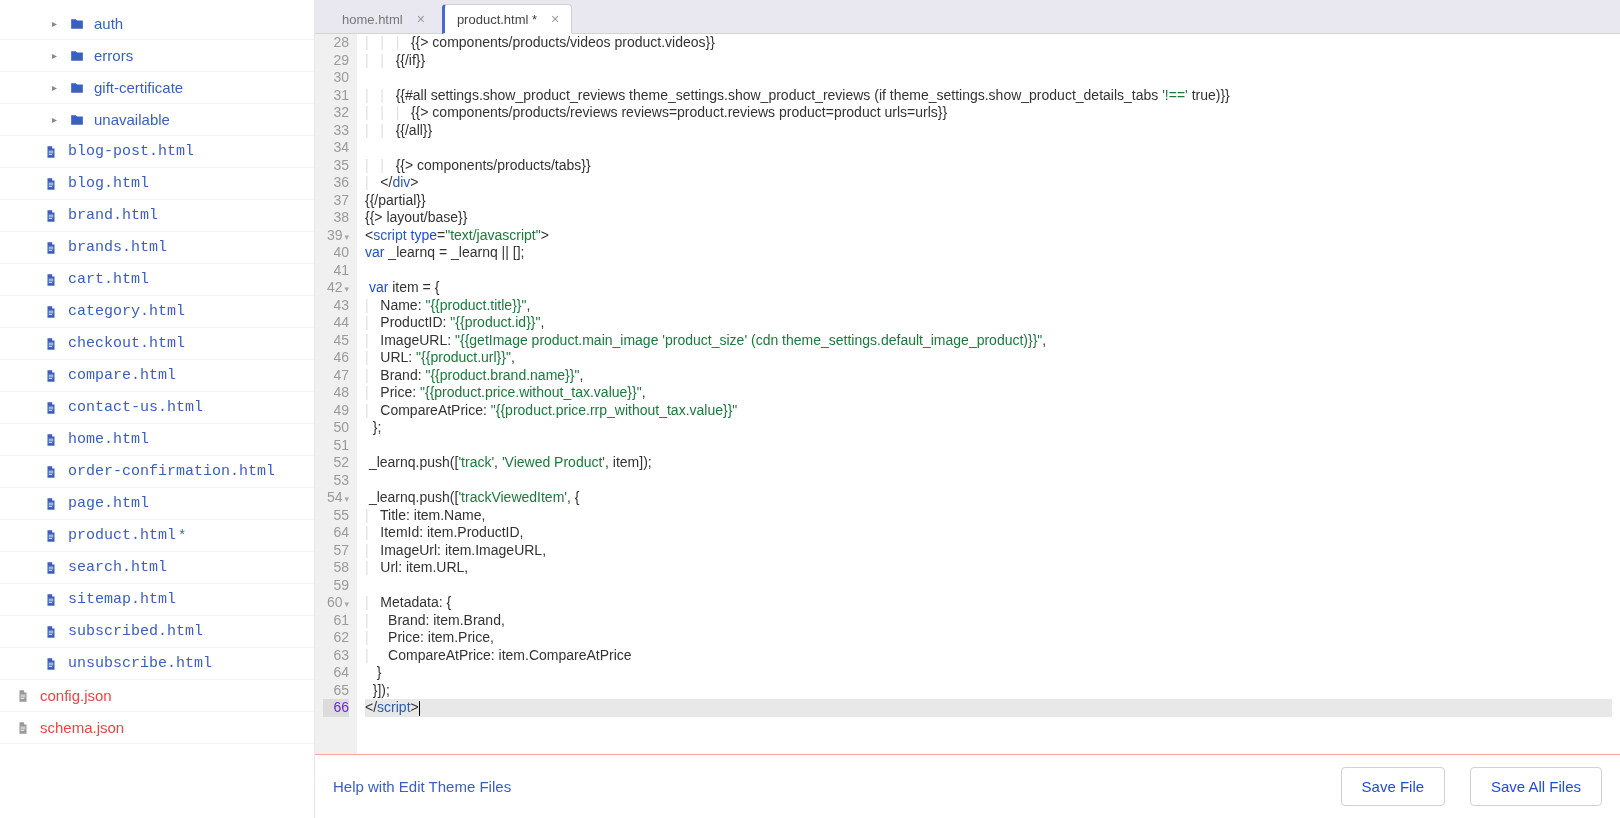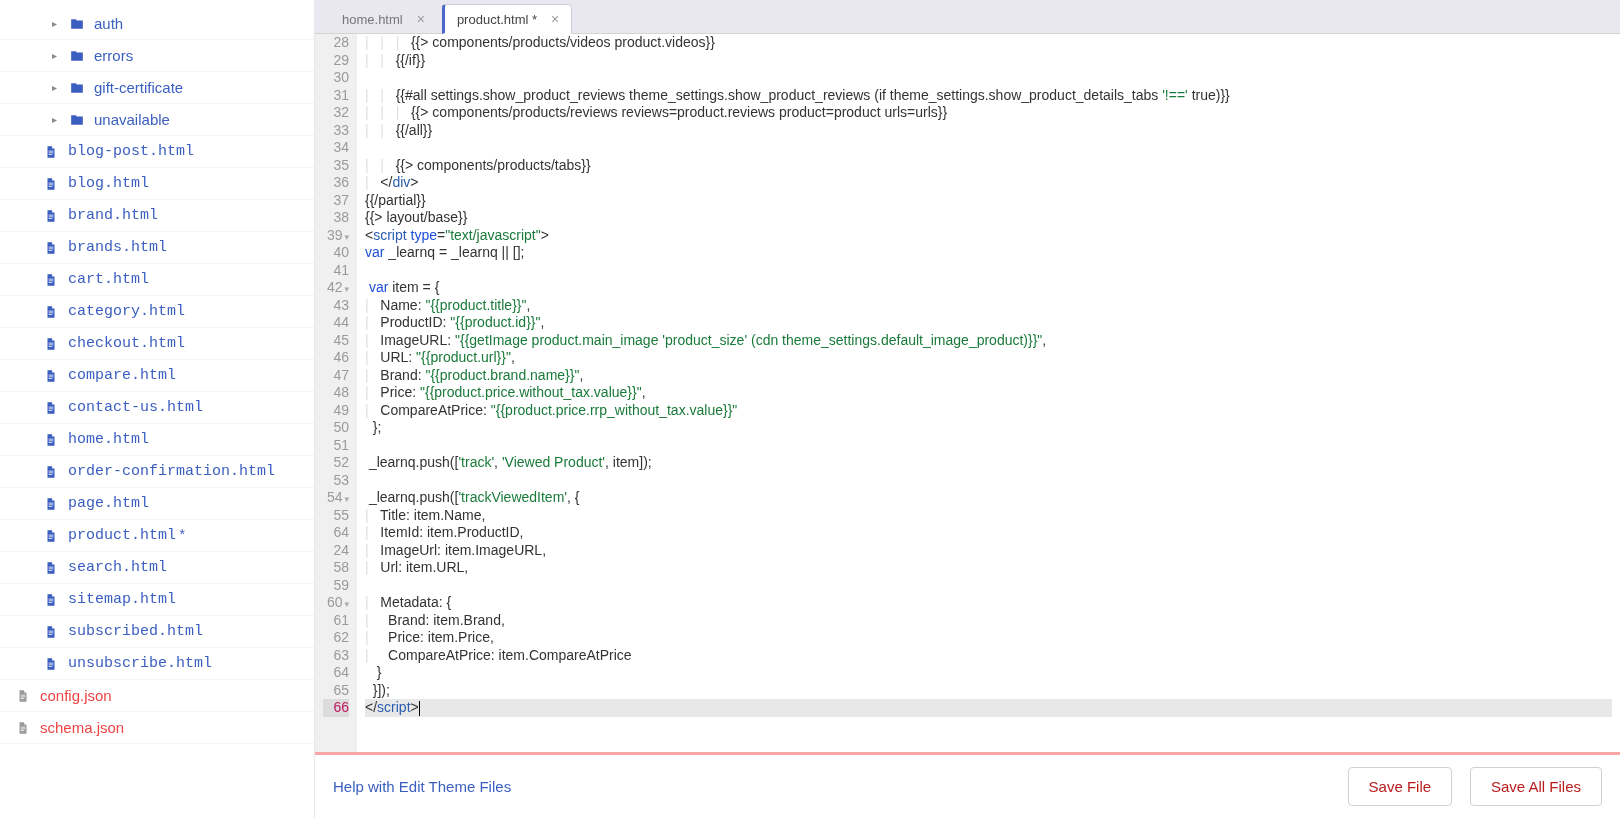--- a/index.html
+++ b/index.html
@@ -100,21 +100,21 @@
     }
     .gutter {
       background: #f0f0f0;
       color: #9a9a9a;
       text-align: right;
       padding: 0 8px;
       user-select: none;
       min-width: 42px;
     }
     .gutter .ln { height: 17.5px; }
-    .gutter .ln.highlight { background: #dcdcdc; color: #be185d;}
+    .gutter .ln.highlight { background: #dcdcdc; color: #6d28d9;}
     .fold-mark { font-size: 9px; color: #aaa; margin-left:2px;}
     .code {
       padding: 0 8px;
       white-space: pre;
       color: #333;
       flex: 1;
     }
     .code .line { height: 17.5px; }
     .code .line.highlight { background: #e8e8e8; }
     .tok-kw { color: #1d4ed8; }
@@ -126,37 +126,37 @@
       height: 15px;
       background: #000;
       vertical-align: middle;
     }
 
     .footer {
       display: flex;
       align-items: center;
       justify-content: space-between;
       padding: 12px 18px;
-      border-top: 3px solid #fca5a5;
+      border-top: 1px solid #fca5a5;
       background: #fff;
     }
     .footer-link {
       color: #3b5fc0;
       cursor: pointer;
       font-size: 15px;
     }
     .btn {
       background: #fff;
       border: 1px solid #d0d0d8;
-      color: #b91c1c;
+      color: #1d4ed8;
       padding: 10px 20px;
       border-radius: 4px;
       font-size: 15px;
       cursor: pointer;
-      margin-left: 14px;
+      margin-left: 21px;
     }
     .indent-guide { color: #e0e0e0; }
   </style>
 </head>
 <body>
 
 <div class="sidebar">
   <div id="folders-container">
       <div class="tree-item depth-2">
         <span class="arrow">▸</span>
@@ -408,21 +408,21 @@
         <div class="ln">47</div>
         <div class="ln">48</div>
         <div class="ln">49</div>
         <div class="ln">50</div>
         <div class="ln">51</div>
         <div class="ln">52</div>
         <div class="ln">53</div>
         <div class="ln">54<span class="fold-mark">▾</span></div>
         <div class="ln">55</div>
         <div class="ln">64</div>
-        <div class="ln">24</div>
+        <div class="ln">57</div>
         <div class="ln">58</div>
         <div class="ln">59</div>
         <div class="ln">60<span class="fold-mark">▾</span></div>
         <div class="ln">61</div>
         <div class="ln">62</div>
         <div class="ln">63</div>
         <div class="ln">64</div>
         <div class="ln">65</div>
         <div class="ln highlight">66</div>
       </div>

